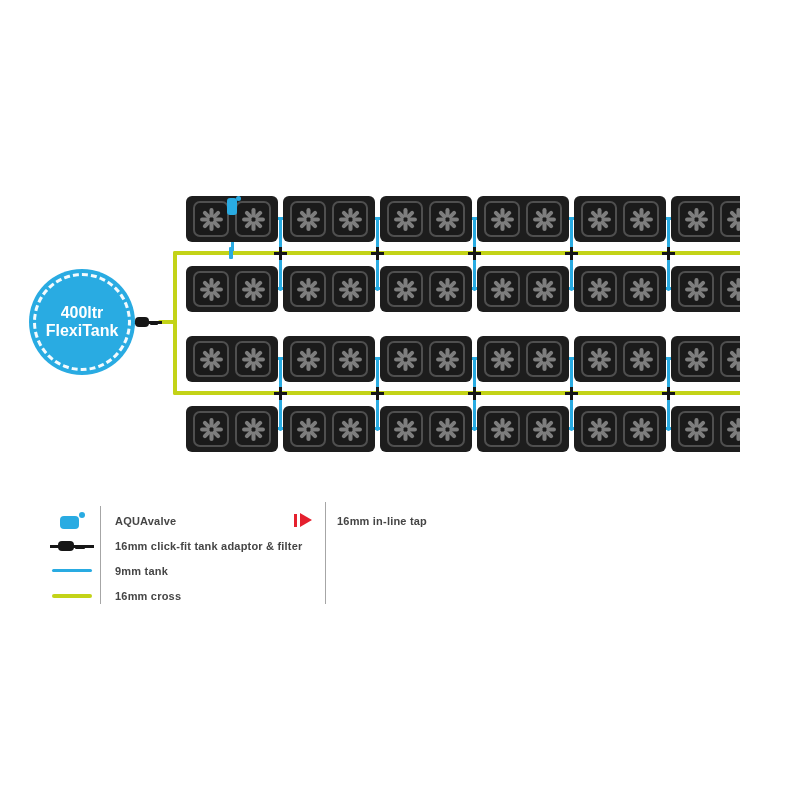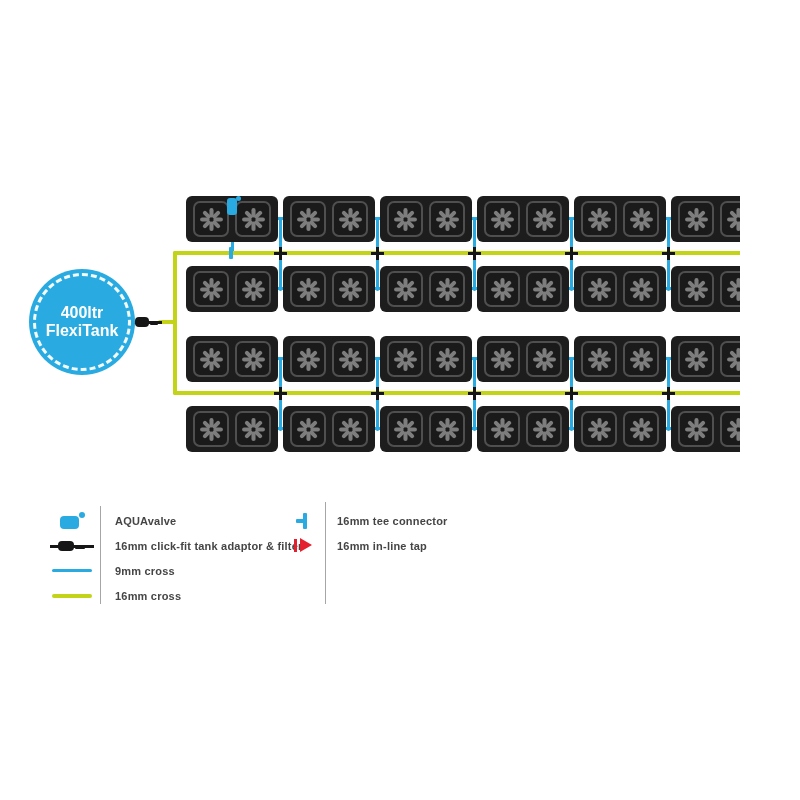--- a/index.html
+++ b/index.html
@@ -880,38 +880,32 @@
         <div class="legend-row">
           <div class="licell">
             <div class="ic ic-tank-adaptor"></div>
           </div>
           <span class="legend-label">16mm click-fit tank adaptor &amp; filter</span>
         </div>
         <div class="legend-row">
           <div class="licell">
             <div class="ic ic-pipe-9mm"></div>
           </div>
-          <span class="legend-label">9mm cross</span>
+          <span class="legend-label">9mm tank</span>
         </div>
         <div class="legend-row">
           <div class="licell">
             <div class="ic ic-pipe-16mm"></div>
           </div>
           <span class="legend-label">16mm cross</span>
         </div>
       </div>
     <div class="legend-col right" style="left:283px;top:508px;">
         <div class="legend-row">
           <div class="licell">
-            <div class="ic ic-tee-connector"></div>
-          </div>
-          <span class="legend-label">16mm tee connector</span>
-        </div>
-        <div class="legend-row">
-          <div class="licell">
             <div class="ic ic-inline-tap"></div>
           </div>
           <span class="legend-label">16mm in-line tap</span>
         </div>
       </div>
   </div>
 
 </div>
 
 </body></html>

